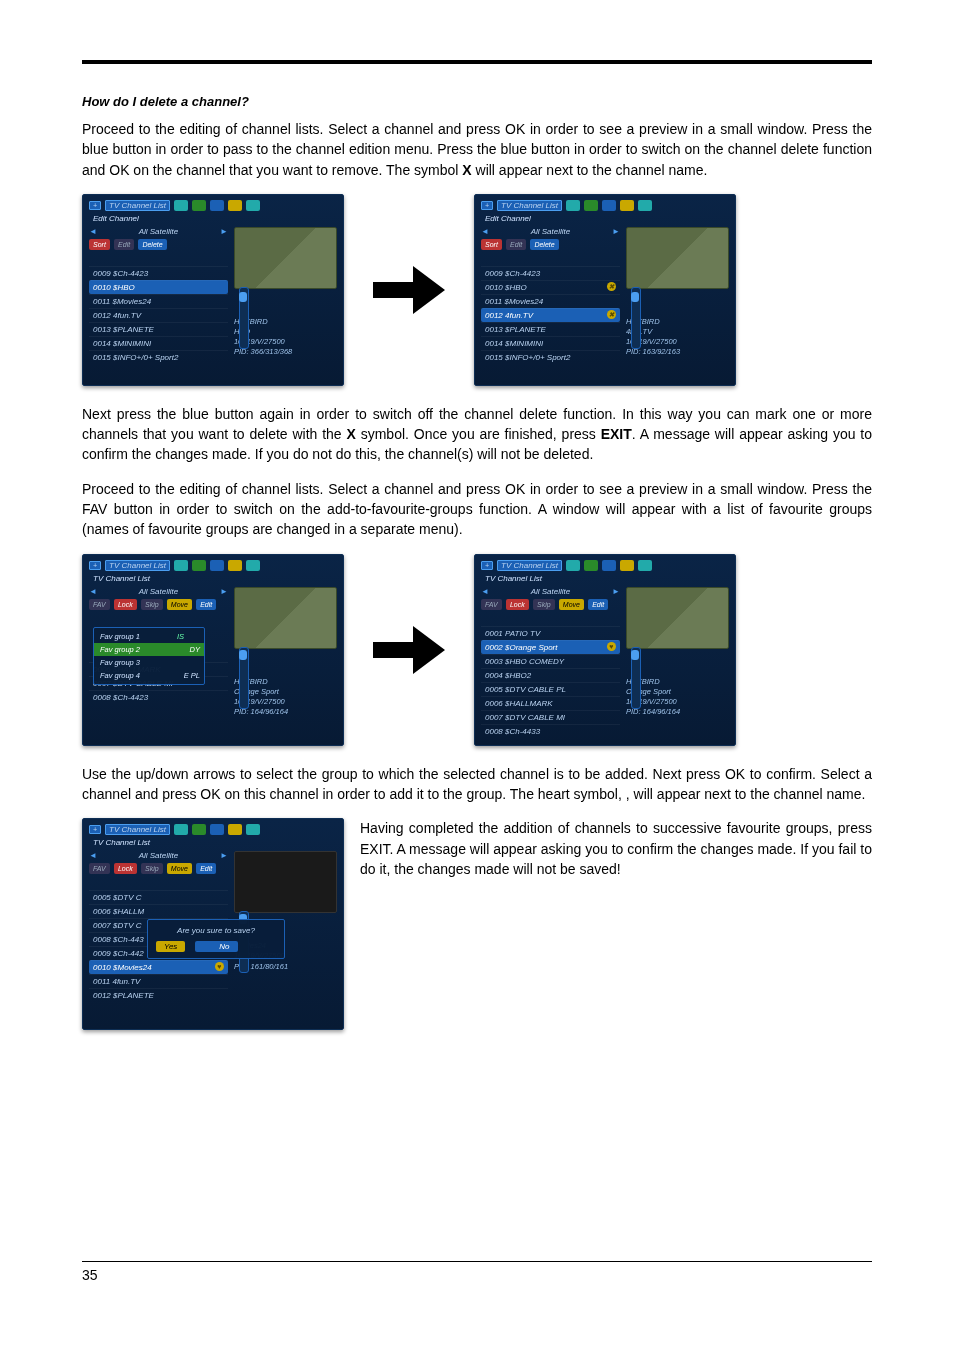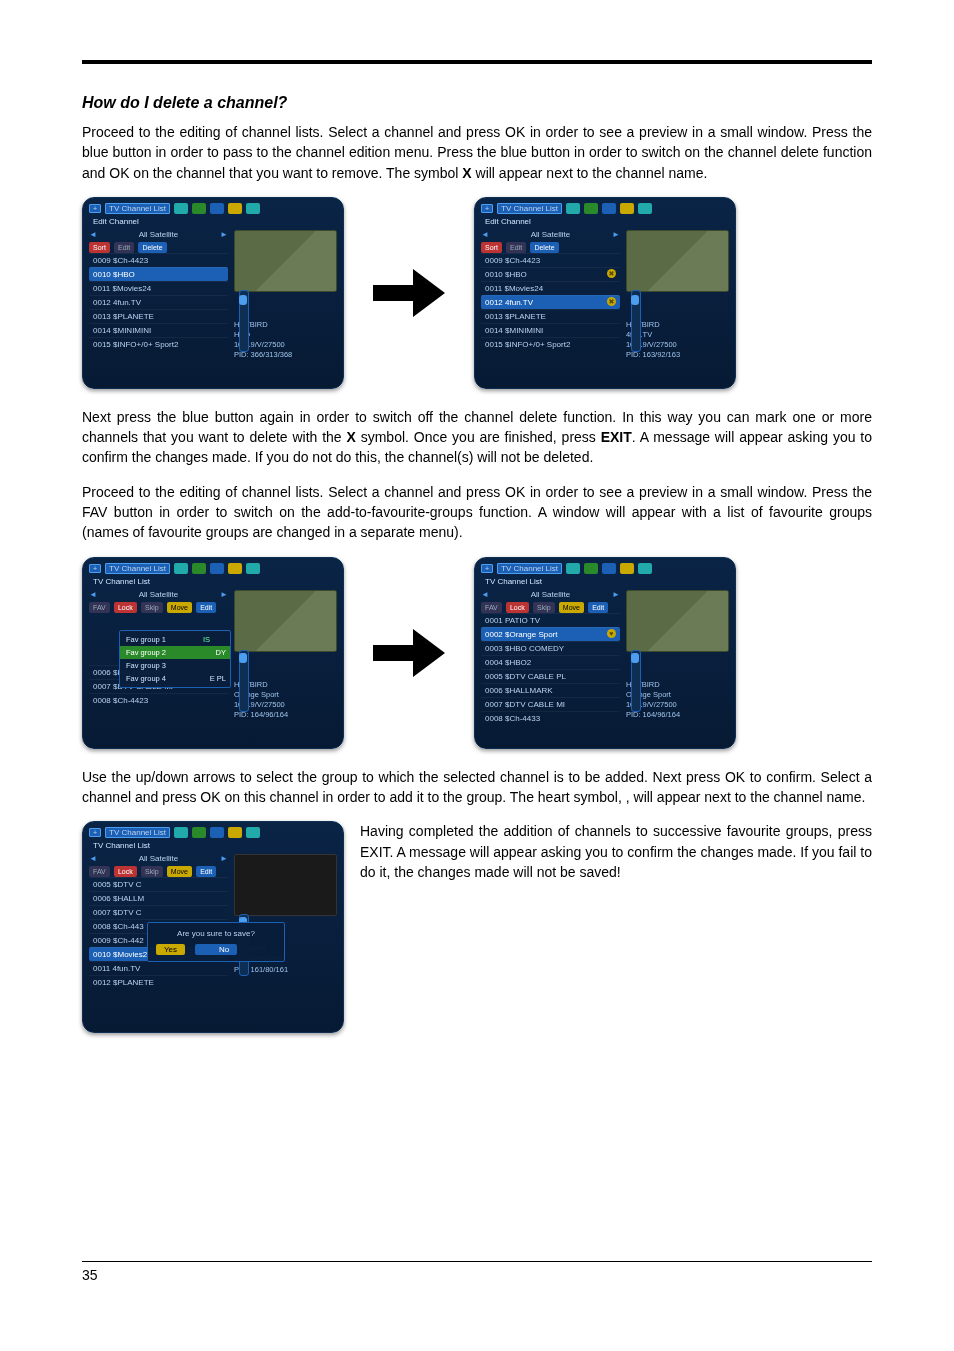--- a/index.html
+++ b/index.html
@@ -1,47 +1,47 @@
 <!DOCTYPE html>
 <html><head>
 <meta charset="utf-8">
 <style>
   html, body { margin:0; padding:0; background:#fff; font-family:Verdana, Geneva, sans-serif; color:#000; }
   .page { width:954px; min-height:1351px; margin:0 auto; box-sizing:border-box; padding:60px 82px 40px 82px; position:relative; }
   .top-rule { height:4px; background:#000; margin-bottom:30px; }
-  h2 { font-size:16px; font-style:italic; font-weight:bold; margin:18px 0 10px 0; }
+  h2 { font-size:13px; font-style:italic; font-weight:bold; margin:18px 0 10px 0; }
   p { font-size:14px; line-height:1.45; text-align:justify; margin:0 0 14px 0; }
   .bold { font-weight:bold; }
   .figrow { display:flex; align-items:center; gap:20px; margin:4px 0 18px 0; }
-  .tvshot { width:260px; height:190px; background:linear-gradient(#0a2446,#071a34); border:1px solid #0e2e54; border-radius:12px; box-shadow:0 2px 4px rgba(0,0,0,.4); color:#b9d2f0; font-size:8px; position:relative; overflow:hidden; }
+  .tvshot { width:260px; height:190px; background:linear-gradient(#0a2446,#071a34); border:1px solid #0e2e54; border-radius:2px; box-shadow:0 2px 4px rgba(0,0,0,.4); color:#b9d2f0; font-size:8px; position:relative; overflow:hidden;font-style:italic; }
   .tvshot.small { height:210px; }
   .tv-hdr { display:flex; align-items:center; gap:4px; padding:5px 6px 2px 6px; }
   .tv-badge { background:#1b60b5; border:1px solid #4b9ef0; padding:0 3px; font-size:7px; border-radius:1px; }
   .tv-title { background:#1b60b5; border:1px solid #4b9ef0; padding:0 3px; font-size:8px; border-radius:1px; }
   .tv-tinybtn { width:14px; height:11px; border-radius:2px; display:inline-block; } .c-grn{background:#2a8a2a;} .c-yel{background:#c9a800;} .c-blu{background:#1b60b5;} .c-cyan{background:#2aa;}
   .tv-sub { font-size:8px; padding:1px 10px 4px 10px; color:#cfe3ff; }
   .tv-body { display:flex; padding:0 6px 6px 6px; gap:6px; }
   .tv-list { flex:0 0 56%; }
   .tv-side { flex:1; }
   .thumb { height:60px; background:linear-gradient(135deg,#5b6b45 0 50%,#6b7b55 50% 100%); border:1px solid #3a4a2a; border-radius:2px; }
   .thumb-dark { height:60px; background:#1a1a1a; border:1px solid #333; border-radius:2px; }
   .navrow { display:flex; align-items:center; gap:3px; margin:0 0 3px 0; }
   .navrow .spacer{flex:1; text-align:center;}
   .arrow-sm{color:#4b9ef0;}
   .pill { display:inline-block; padding:0 4px; font-size:7px; border-radius:2px; margin-right:2px; line-height:11px; height:11px; }
   .pill.red{background:#b33;color:#fff;} .pill.yellow{background:#c9a800;color:#000;} .pill.blue{background:#1b60b5;color:#fff;} .pill.grey{background:#335; color:#9ab;}
-  .chlist { margin-top:0; }
+  .chlist { margin-top:16px; }
   .chitem { padding:2px 4px; border-top:1px solid rgba(255,255,255,.05); white-space:nowrap; position:relative; }
   .chitem.sel { background:#1b60b5; border-radius:2px; color:#fff; }
   .x-ico { position:absolute; right:4px; top:1px; width:9px; height:9px; border-radius:50%; background:#c9a800; color:#5a4a00; font-size:7px; line-height:9px; text-align:center; }
   .h-ico { position:absolute; right:4px; top:1px; width:9px; height:9px; border-radius:50%; background:#c9a800; color:#5a4a00; font-size:7px; line-height:9px; text-align:center; }
   .sideinfo { margin-top:28px; font-size:7.5px; color:#9fc3ea; line-height:1.35; }
   .sb { width:8px; height:60px; background:#0e2e54; border:1px solid #1b60b5; border-radius:3px; position:absolute; right:94px; top:92px; }
   .sb .thumb-h{position:absolute; left:-1px; width:8px; height:10px; background:#4b9ef0; border-radius:3px;}
-  .popup { position:absolute; top:36px; left:24px; width:110px; background:rgba(8,30,58,.97); border:1px solid #1b60b5;  border-radius:2px;  font-size:7.5px; color:#cfe3ff; padding:2px 0;margin-left:26px; }
+  .popup { position:absolute; top:36px; left:24px; width:110px; background:rgba(8,30,58,.97); border:1px solid #1b60b5;  border-radius:2px;  font-size:7.5px; color:#cfe3ff; padding:2px 0; }
   .popup .pi{ padding:2px 6px; position:relative;}
   .popup .pi.sel{ background:#2a8a2a; color:#fff;}
   .big-arrow { flex:0 0 90px; display:flex; align-items:center; justify-content:center; }
   .big-arrow svg { width:80px; height:70px; }
   .wraprow { display:flex; gap:16px; align-items:flex-start; }
   .yn { position:absolute; left:64px; top:100px; background:rgba(8,30,58,.98); border:1px solid #1b60b5; border-radius:2px; padding:6px 8px; font-size:8px; text-align:center; width:120px; }
   .yn .btns{ display:flex; gap:10px; margin-top:6px;}
   .yn .b{ padding:1px 8px; border-radius:2px; font-size:8px;}
   .yn .b.y{ background:#c9a800; color:#000;}
   .yn .b.n{ background:#1b60b5; color:#fff;padding-left:24px;}

